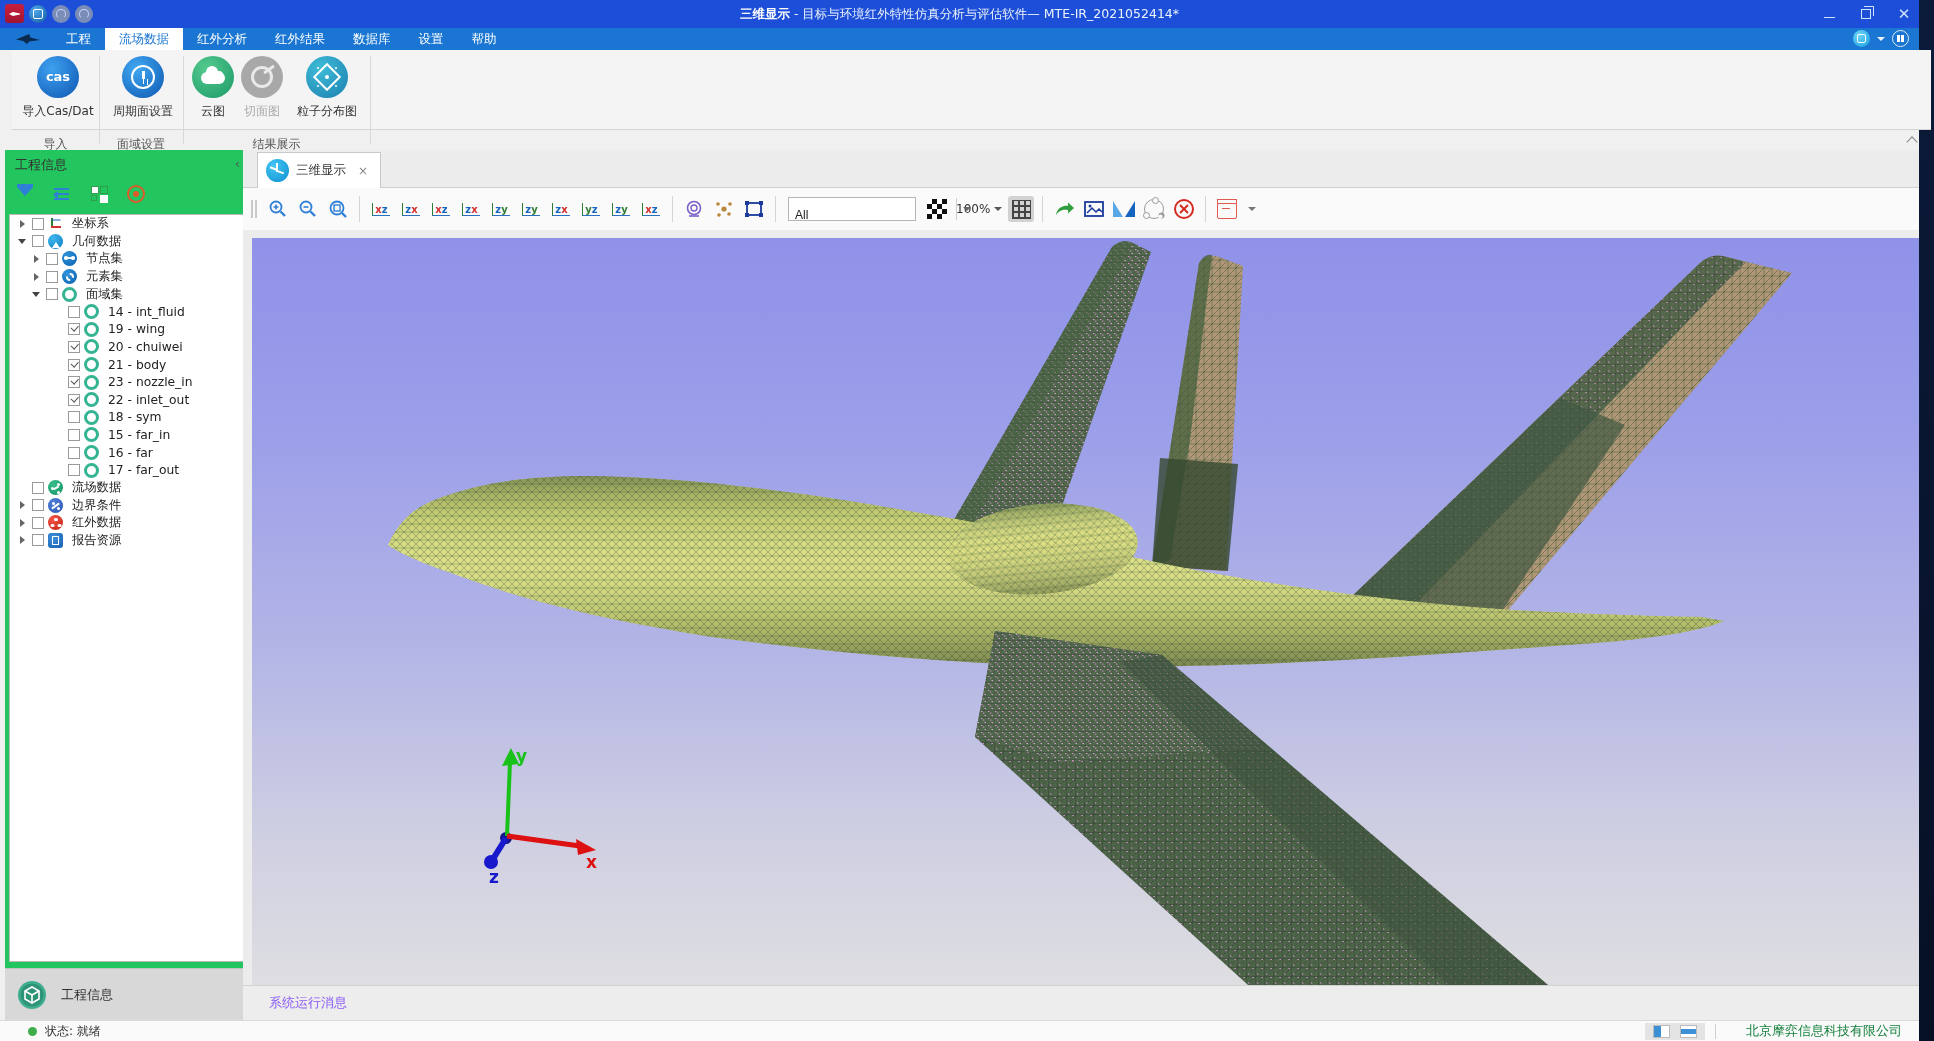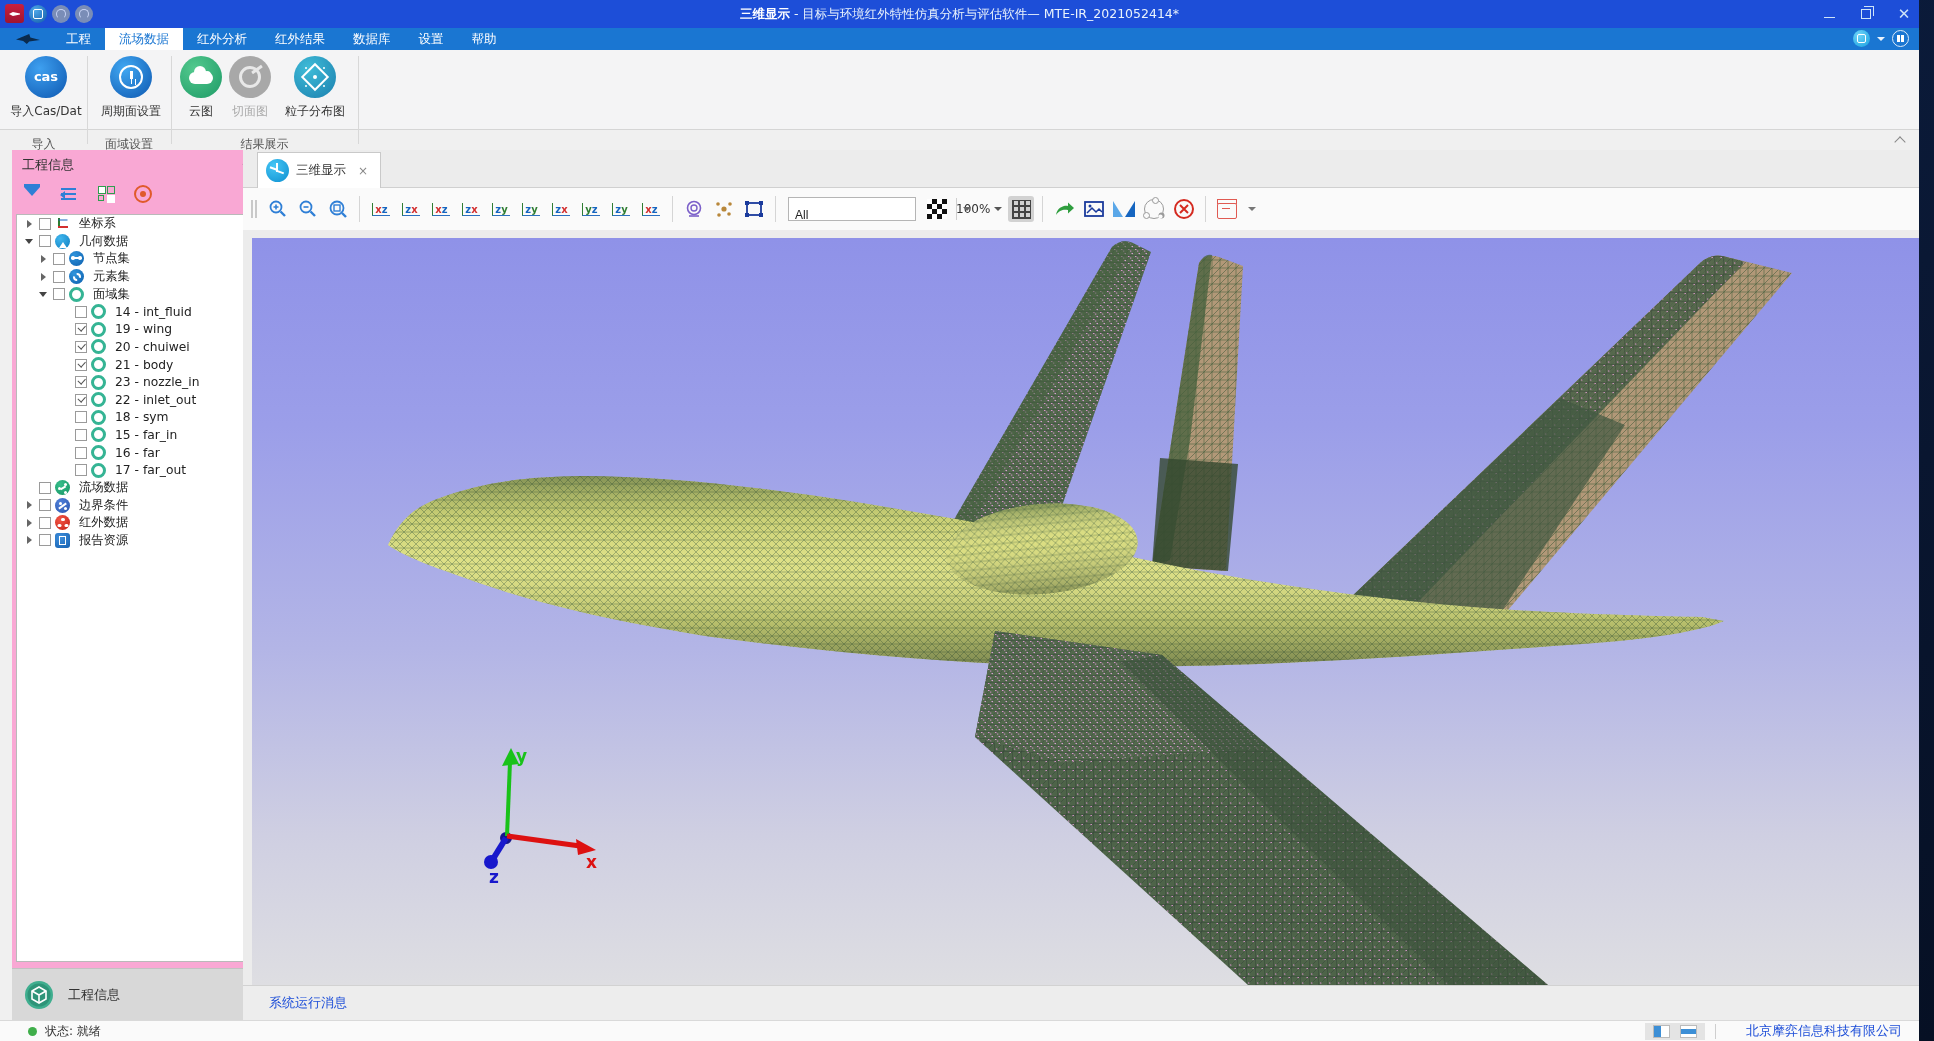--- a/index.html
+++ b/index.html
@@ -37,21 +37,21 @@
   .mitem { padding:0 14px; color:#fff; font-size:12.5px; line-height:22px; }
   .mitem.active { background:#ffffff; color:#1a76d2; }
   .menuright { position:absolute; right:10px; top:30px; display:flex; align-items:center; gap:7px; }
   .skinbtn { width:17px; height:17px; border-radius:50%; background:radial-gradient(circle at 35% 30%,#6fd4f8,#18a0e0); position:relative; }
   .skinbtn::before { content:""; position:absolute; inset:4px; border:1.3px solid #fff; border-radius:2px; }
   .mcaret { width:0; height:0; border:4px solid transparent; border-top-color:#eaf3fc; margin-top:4px; }
   .pausebtn { width:17px; height:17px; border-radius:50%; border:1.3px solid #dceaf8; position:relative; }
   .pausebtn::before { content:""; position:absolute; left:4px; top:4px; width:2.5px; height:7px; background:#fff; box-shadow:4px 0 0 #fff; }
 
   
-  .ribbon { position:absolute; left:0; top:50px; width:100%; height:80px; background:#f4f4f5; border-bottom:1px solid #d5d5d5; }
+  .ribbon { position:absolute; left:12px; top:50px; width:100%; height:80px; background:#f4f4f5; border-bottom:1px solid #d5d5d5; }
   .rbtn { position:absolute; top:6px; text-align:center; font-size:12px; color:#333; }
   .rico { width:42px; height:42px; border-radius:50%; margin:0 auto 5px; position:relative; }
   .rlabel { white-space:nowrap; }
   .rbtn.disabled .rlabel { color:#aaa; }
   .ico-cas { background:radial-gradient(circle at 35% 30%,#3ea0f0,#0d57b0); color:#fff; font-size:13px; font-weight:bold; line-height:42px; }
   .ico-clock { background:radial-gradient(circle at 35% 30%,#41a8f2,#0d57b0); }
   .ico-clock::before { content:""; position:absolute; inset:9px; border:2.5px solid #fff; border-radius:50%; }
   .ico-clock::after { content:""; position:absolute; left:20px; top:15px; width:2.5px; height:8px; background:#fff; box-shadow:0 6px 0 -1px #fff,4px 7px 0 -1px #fff; }
   .ico-cloud { background:radial-gradient(circle at 35% 30%,#53c98e,#1d9a66); }
   .ico-cloud::before { content:""; position:absolute; left:9px; top:16px; width:24px; height:12px; background:#fff; border-radius:8px; }
@@ -63,21 +63,21 @@
   .ico-particle::before { content:""; position:absolute; inset:11px; border:2px solid #fff; transform:rotate(45deg); }
   .ico-particle::after { content:""; position:absolute; left:19px; top:19px; width:4px; height:4px; background:#fff; border-radius:50%;
     box-shadow:-9px -9px 0 -1px #fff,9px -9px 0 -1px #fff,9px 9px 0 -1px #fff,-9px 9px 0 -1px #fff; }
   .rgroups { position:absolute; top:78px; left:0; width:420px; height:20px; font-size:12px; color:#555;margin-top:8px; }
   .rgroup { position:absolute; text-align:center; }
   .rsep { position:absolute; top:6px; width:1px; height:88px; background:#d8d8d8; }
   .ribbon-collapse { position:absolute; right:14px; top:86px; width:9px; height:6px; }
   .ribbon-collapse::before { content:""; position:absolute; left:0; top:2px; width:7px; height:7px; border:1.5px solid #888; border-bottom:none; border-right:none; transform:rotate(45deg); }
 
   
-  .leftcol { position:absolute; left:12px; top:150px; width:243px; height:870px; background:#f9a8d4;padding-left:40px; }
+  .leftcol { position:absolute; left:5px; top:150px; width:243px; height:870px; background:#22c55e;padding-left:40px; }
   .phead { position:absolute; left:10px; top:6px; font-size:13px; color:#333; }
   .pcollapse { position:absolute; right:8px; top:6px; color:#555; font-size:13px; }
   .ptools { position:absolute; left:10px; top:34px; display:flex; gap:17px; align-items:center; }
   .pt { width:20px; height:20px; position:relative; }
   .pt-filter::before { content:""; position:absolute; left:2px; top:3px; width:0; height:0; border:8px solid transparent; border-top:9px solid #2f7fd6; }
   .pt-filter::after { content:""; position:absolute; left:2px; top:0; width:16px; height:2.5px; background:#2f7fd6; }
   .pt-list::before { content:""; position:absolute; left:2px; top:4px; width:15px; height:2.2px; background:#2f7fd6;
     box-shadow:0 5px 0 #2f7fd6,0 10px 0 #2f7fd6; }
   .pt-list::after { content:""; position:absolute; left:-3px; top:7px; width:0; height:0; border:4px solid transparent; border-right:5px solid #2f7fd6; }
   .pt-grid::before { content:""; position:absolute; left:2px; top:2px; width:6px; height:6px; border:1.8px solid #2f9e4f;
@@ -165,21 +165,21 @@
   .orbit::after { content:""; position:absolute; left:-2px; top:12px; width:5px; height:5px; border:1.4px solid #9a9a9a; border-radius:50%; background:#fafafa; box-shadow:14px 1px 0 -1.4px #fafafa,15px 0 0 -0.5px #9a9a9a; }
   .boxico { width:20px; height:16px; border:1.6px solid #e05a52; border-radius:2px; position:relative; margin-top:3px; }
   .boxico::before { content:""; position:absolute; left:-1px; top:-5px; width:18px; height:4px; border:1.6px solid #e05a52; border-bottom:none; }
   .boxico::after { content:""; position:absolute; left:4px; top:4px; width:8px; height:1.8px; background:#e05a52; }
 
   .viewport { position:absolute; left:9px; top:88px; width:1667px; height:747px;
     background:linear-gradient(#8f92e8 0%,#9b9ee9 25%,#b3b5e6 55%,#cfcfe2 80%,#dedee2 100%); overflow:hidden; }
   .viewport svg { position:absolute; left:0; top:0; }
 
   .msgbar { position:absolute; left:0; top:835px; width:1676px; height:35px; background:#ededed; border-top:1px solid #d2d2d2;
-    font-size:13px; color:#1d4ed8; display:flex; align-items:center; padding-left:26px; }
+    font-size:13px; color:#8b5cf6; display:flex; align-items:center; padding-left:26px; }
 
   
   .statusbar { position:absolute; left:0; top:1020px; width:1919px; height:21px; background:#fafafa; border-top:1px solid #d9d9d9;
     font-size:12px; color:#333; display:flex; align-items:center; }
   .sdot { width:9px; height:9px; border-radius:50%; background:#3fae4a; margin:0 8px 0 28px; }
   .sright { position:absolute; right:17px; display:flex; align-items:center; gap:10px; }
   .paneltoggles { background:#e4e4e4; display:flex; gap:10px; padding:2px 8px; }
   .ptg { width:17px; height:13px; background:#fff; border:1px solid #bbb; position:relative; }
   .ptg::before { content:""; position:absolute; left:0; top:0; width:7px; height:11px; background:#3d8fd6; }
   .ptg.h::before { width:15px; height:5px; top:3px; left:0; }
@@ -613,18 +613,18 @@
 
   <div class="statusbar">
     <span class="sdot"></span>
     <span>状态: 就绪</span>
     <span class="sright">
       <span class="paneltoggles">
         <span class="ptg"></span>
         <span class="ptg h"></span>
       </span>
       <span class="sdiv"></span>
-      <span style="font-size:13px;color:#1d4ed8;margin-left:20px;">北京摩弈信息科技有限公司</span>
+      <span style="font-size:13px;color:#15803d;margin-left:20px;">北京摩弈信息科技有限公司</span>
     </span>
   </div>
 
 </div>
 </div>
 
 </body></html>

